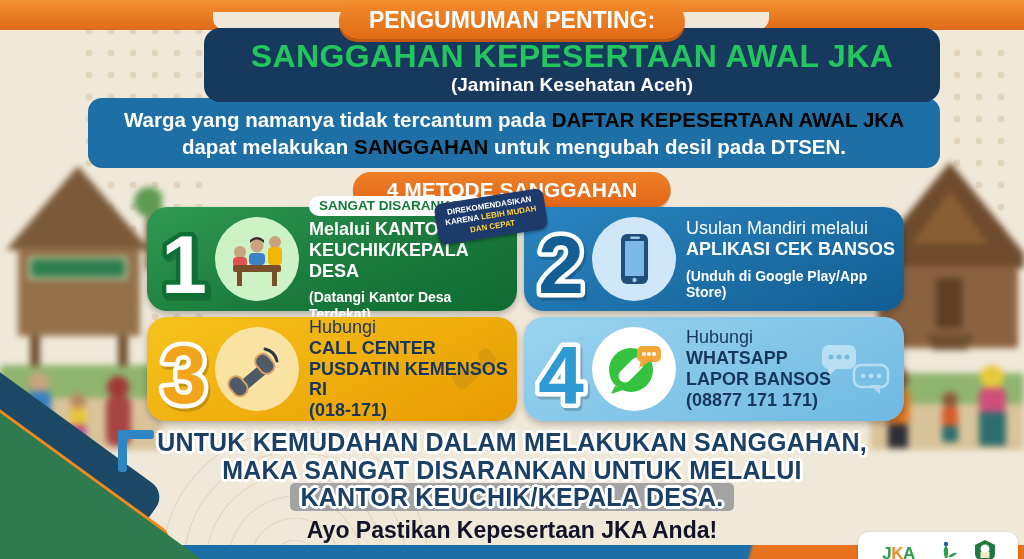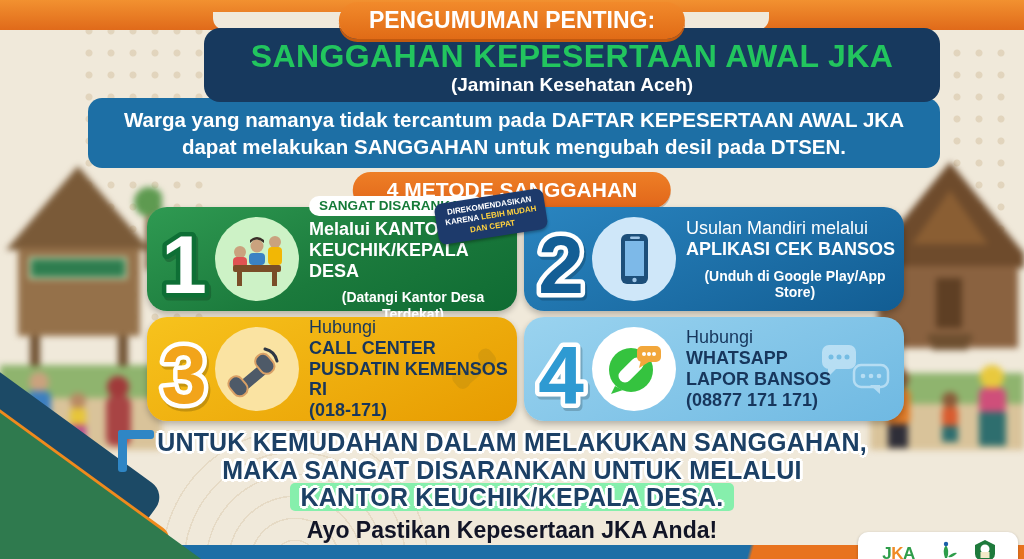--- a/index.html
+++ b/index.html
@@ -40,21 +40,21 @@
     align-items:center;justify-content:flex-end;padding-bottom:6px;box-sizing:border-box;}
   .hdr-title{color:#22c55e;font-weight:bold;font-size:32px;letter-spacing:.4px;line-height:1;}
   .hdr-sub{color:#fff;font-weight:bold;font-size:19px;margin-top:2px;}
   .hdr-badge{position:absolute;left:50%;top:2px;transform:translateX(-50%);z-index:6;
     background:linear-gradient(180deg,#f28a2b,#e06b16);color:#fff;font-weight:bold;font-size:23px;
     padding:5px 30px;border-radius:30px;box-shadow:0 3px 0 #c2590f;white-space:nowrap;}
 
   .intro{position:absolute;left:88px;top:98px;width:852px;height:70px;z-index:4;
     background:#1d6fa5;border-radius:14px;display:flex;flex-direction:column;
     align-items:center;justify-content:center;color:#fff;font-weight:bold;font-size:20.5px;line-height:1.32;}
-  .yel{color:#ffffff;}
+  .yel{color:#000000;}
 
   .sec-badge{position:absolute;left:50%;top:172px;transform:translateX(-50%);z-index:6;
     background:linear-gradient(180deg,#ee7f26,#e1661a);color:#fff;font-weight:bold;font-size:21px;
     padding:6px 34px;border-radius:26px;box-shadow:0 2px 0 rgba(0,0,0,.2);white-space:nowrap;}
 
   
   .card{position:absolute;z-index:6;height:104px;border-radius:20px;display:flex;align-items:center;
     box-sizing:border-box;box-shadow:0 3px 6px rgba(0,0,0,.25);padding-left:8px;}
   .card1{left:147px;top:207px;width:370px;background:linear-gradient(155deg,#2f9a52,#1b7a3c 55%,#0f6b33);}
   .card2{left:524px;top:207px;width:380px;background:linear-gradient(155deg,#2a85c0,#125d93);}
@@ -62,35 +62,35 @@
   .card4{left:524px;top:317px;width:380px;background:linear-gradient(155deg,#9ad3ef,#6fb9e2);}
   .num{flex:0 0 58px;filter:drop-shadow(2px 3px 0 rgba(0,0,0,.18));}
   .circle{flex:0 0 84px;width:84px;height:84px;border-radius:50%;margin-left:2px;
     display:flex;align-items:center;justify-content:center;}
   .c1{background:#cdf2c6;} .c2{background:#cfe7f9;} .c3{background:#fae3a2;} .c4{background:#ffffff;}
   .m-text{margin-left:10px;line-height:1.16;position:relative;z-index:2;}
   .card1 .m-text,.card2 .m-text{color:#fff;}
   .card3 .m-text,.card4 .m-text{color:#17365c;}
   .ln{font-size:18px;font-weight:bold;}
   .lnr{font-size:18px;}
-  .note{font-size:14px;font-weight:bold;margin-top:8px;text-align:center;}
+  .note{font-size:14px;font-weight:bold;margin-top:8px;}
   .tag{display:inline-block;background:#fff;color:#157a38;font-weight:bold;font-size:13.5px;
     padding:2px 10px;border-radius:14px;margin-bottom:3px;}
   .wm{position:absolute;right:12px;top:50%;transform:translateY(-50%);opacity:.55;z-index:1;}
 
   .ribbon{position:absolute;left:436px;top:196px;width:100px;z-index:8;transform:rotate(-9deg);
     background:#1d3a6b;border-radius:8px;padding:5px 5px;text-align:center;
     color:#fff;font-weight:bold;font-size:8px;line-height:1.3;box-shadow:0 2px 3px rgba(0,0,0,.3);}
   .ribbon .yel{color:#ffd23f;}
 
   
   .statement{position:absolute;left:0;top:429px;width:1024px;text-align:center;z-index:6;
     color:#1c4065;font-weight:bold;font-size:25px;line-height:1.1;letter-spacing:.2px;
     text-shadow:-2px -2px 0 #fff,2px -2px 0 #fff,-2px 2px 0 #fff,2px 2px 0 #fff,0 3px 0 #fff,3px 0 0 #fff,-3px 0 0 #fff,0 -3px 0 #fff;}
-  .hl{background:#86efac;padding:0 10px;border-radius:5px;}
+  .hl{background:#a3a3a3;padding:0 10px;border-radius:5px;}
   .qb{position:absolute;left:118px;top:430px;width:36px;height:42px;z-index:7;}
   .qb .h{position:absolute;left:0;top:0;width:36px;height:9px;background:#2f86c5;border-radius:3px;}
   .qb .v{position:absolute;left:0;top:0;width:9px;height:42px;background:#2f86c5;border-radius:3px;}
   .cta{position:absolute;left:0;top:517px;width:1024px;text-align:center;z-index:6;
     color:#111426;font-weight:bold;font-size:23px;}
 
   
   .logos{position:absolute;left:858px;top:532px;width:160px;height:48px;z-index:9;
     background:#fff;border-radius:10px;display:flex;align-items:center;justify-content:center;gap:9px;
     box-shadow:0 1px 3px rgba(0,0,0,.25);}

